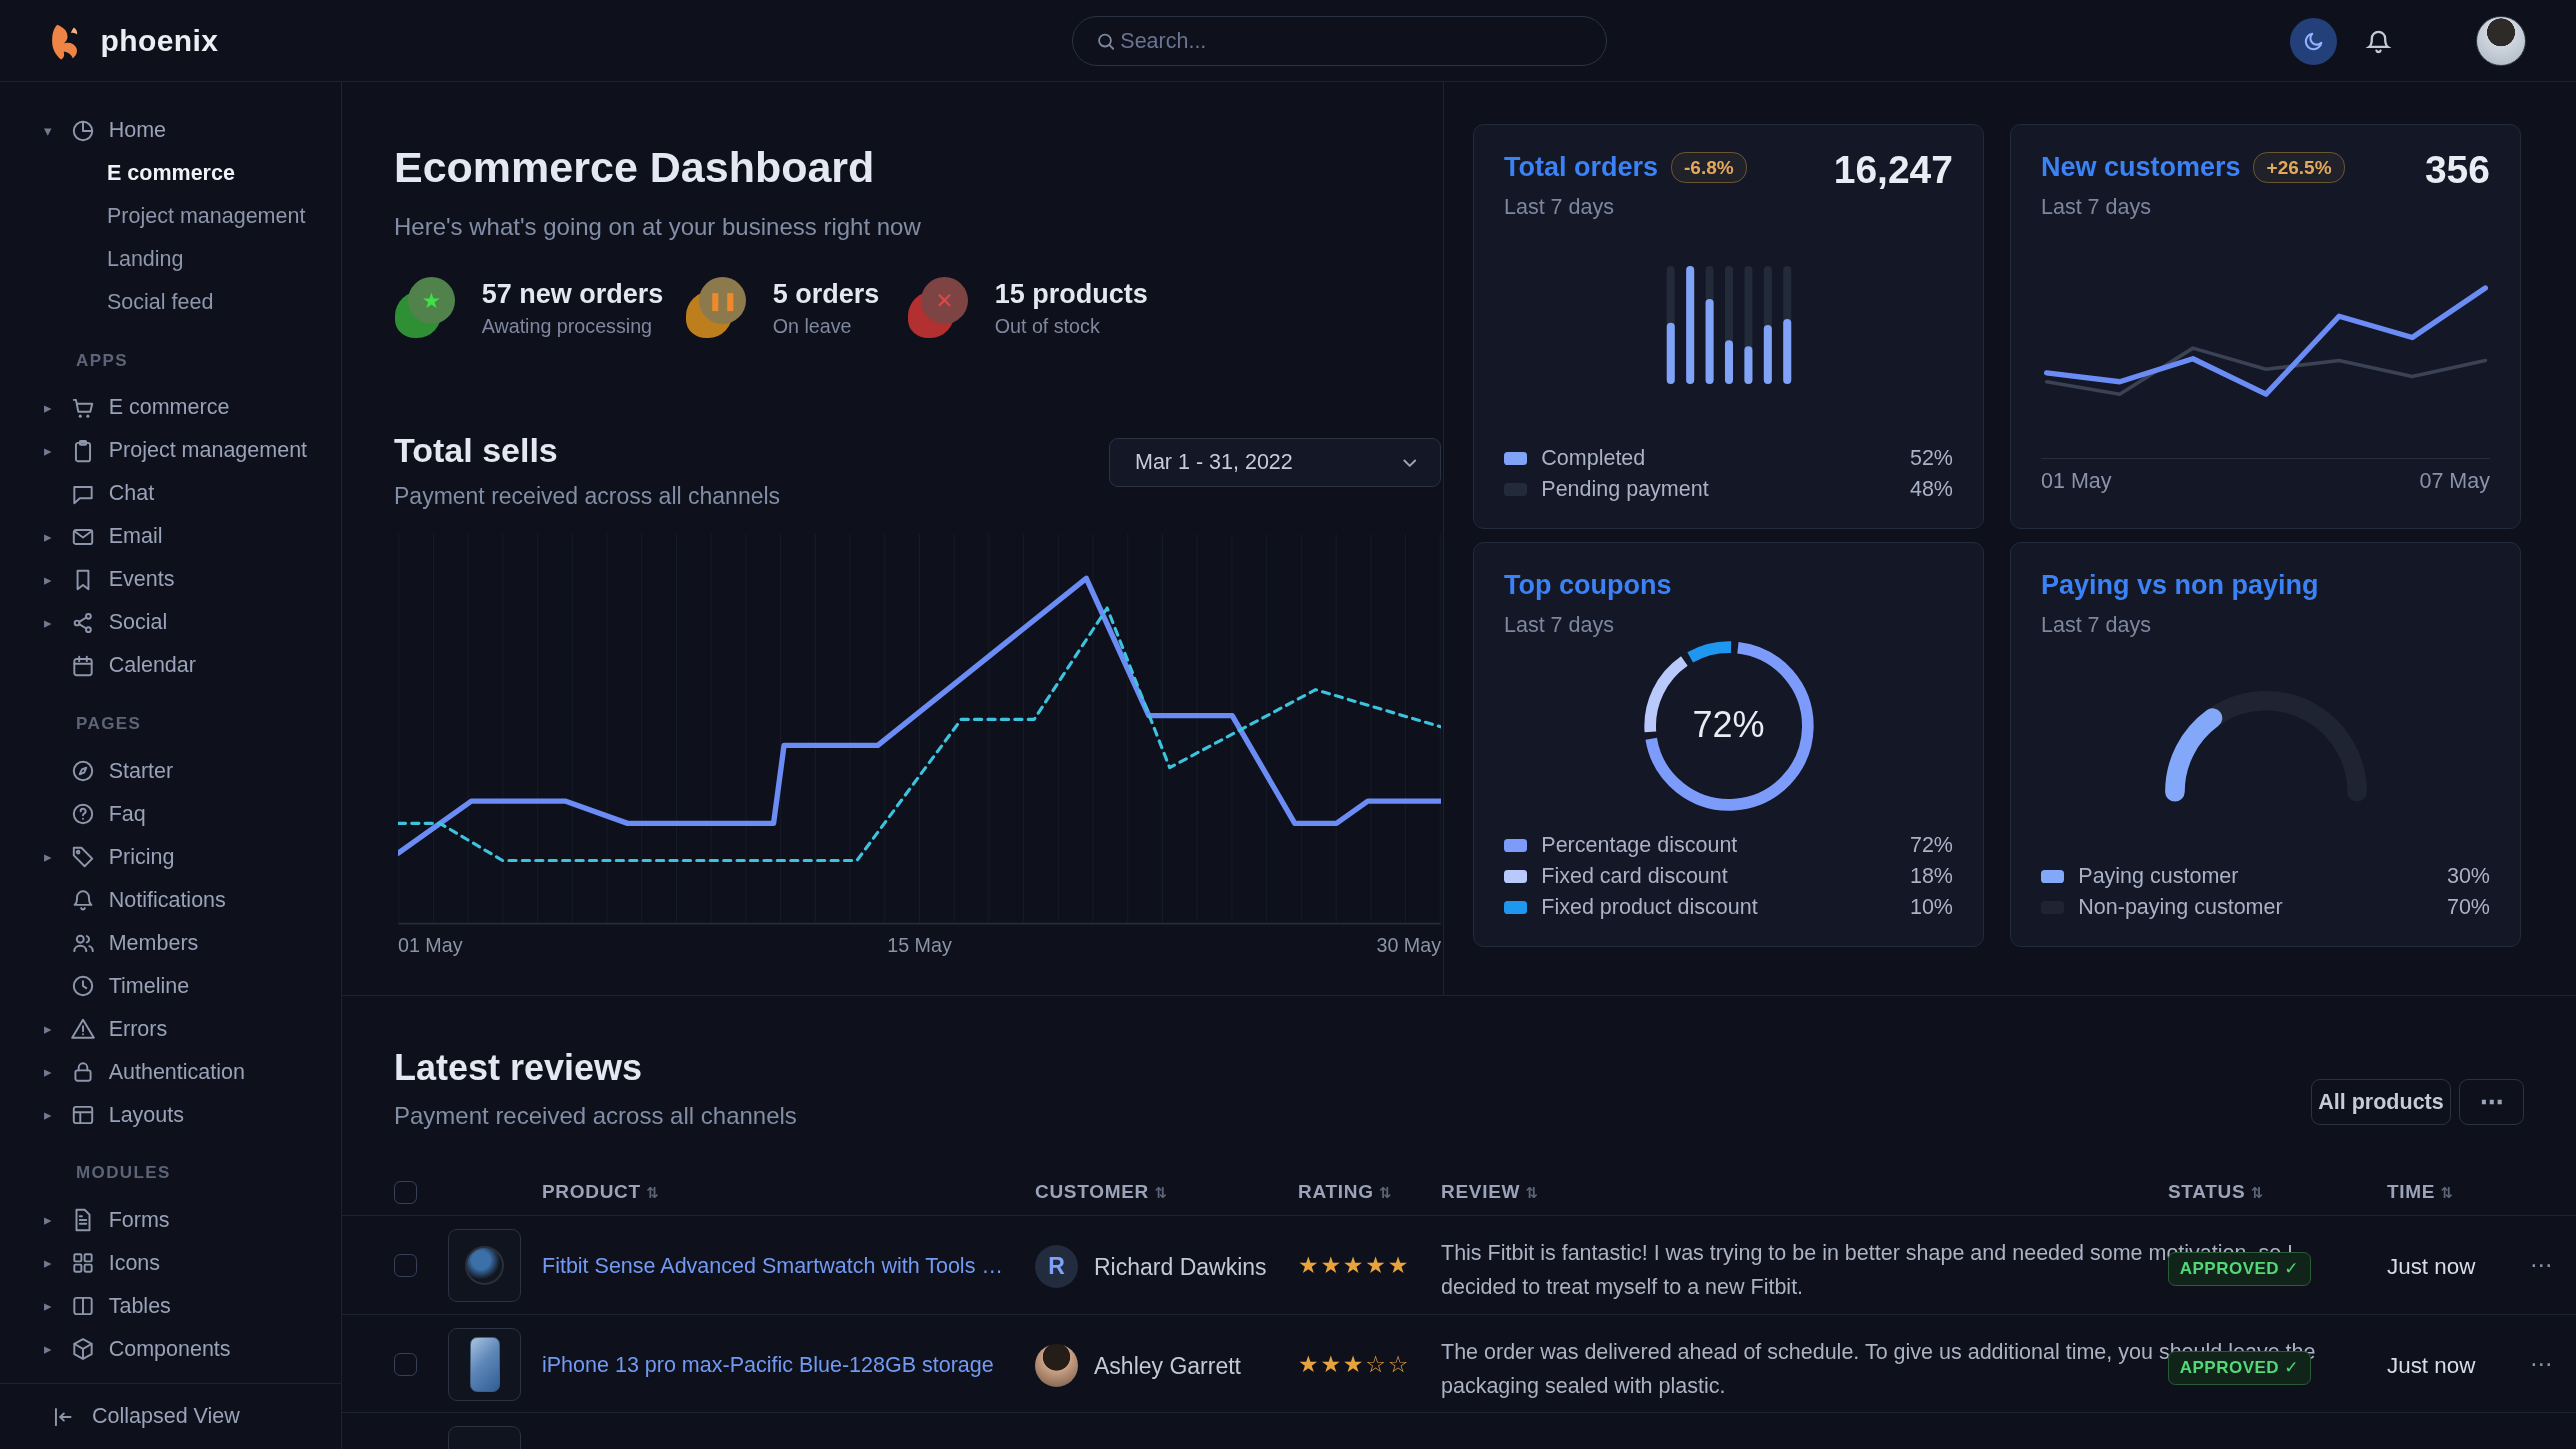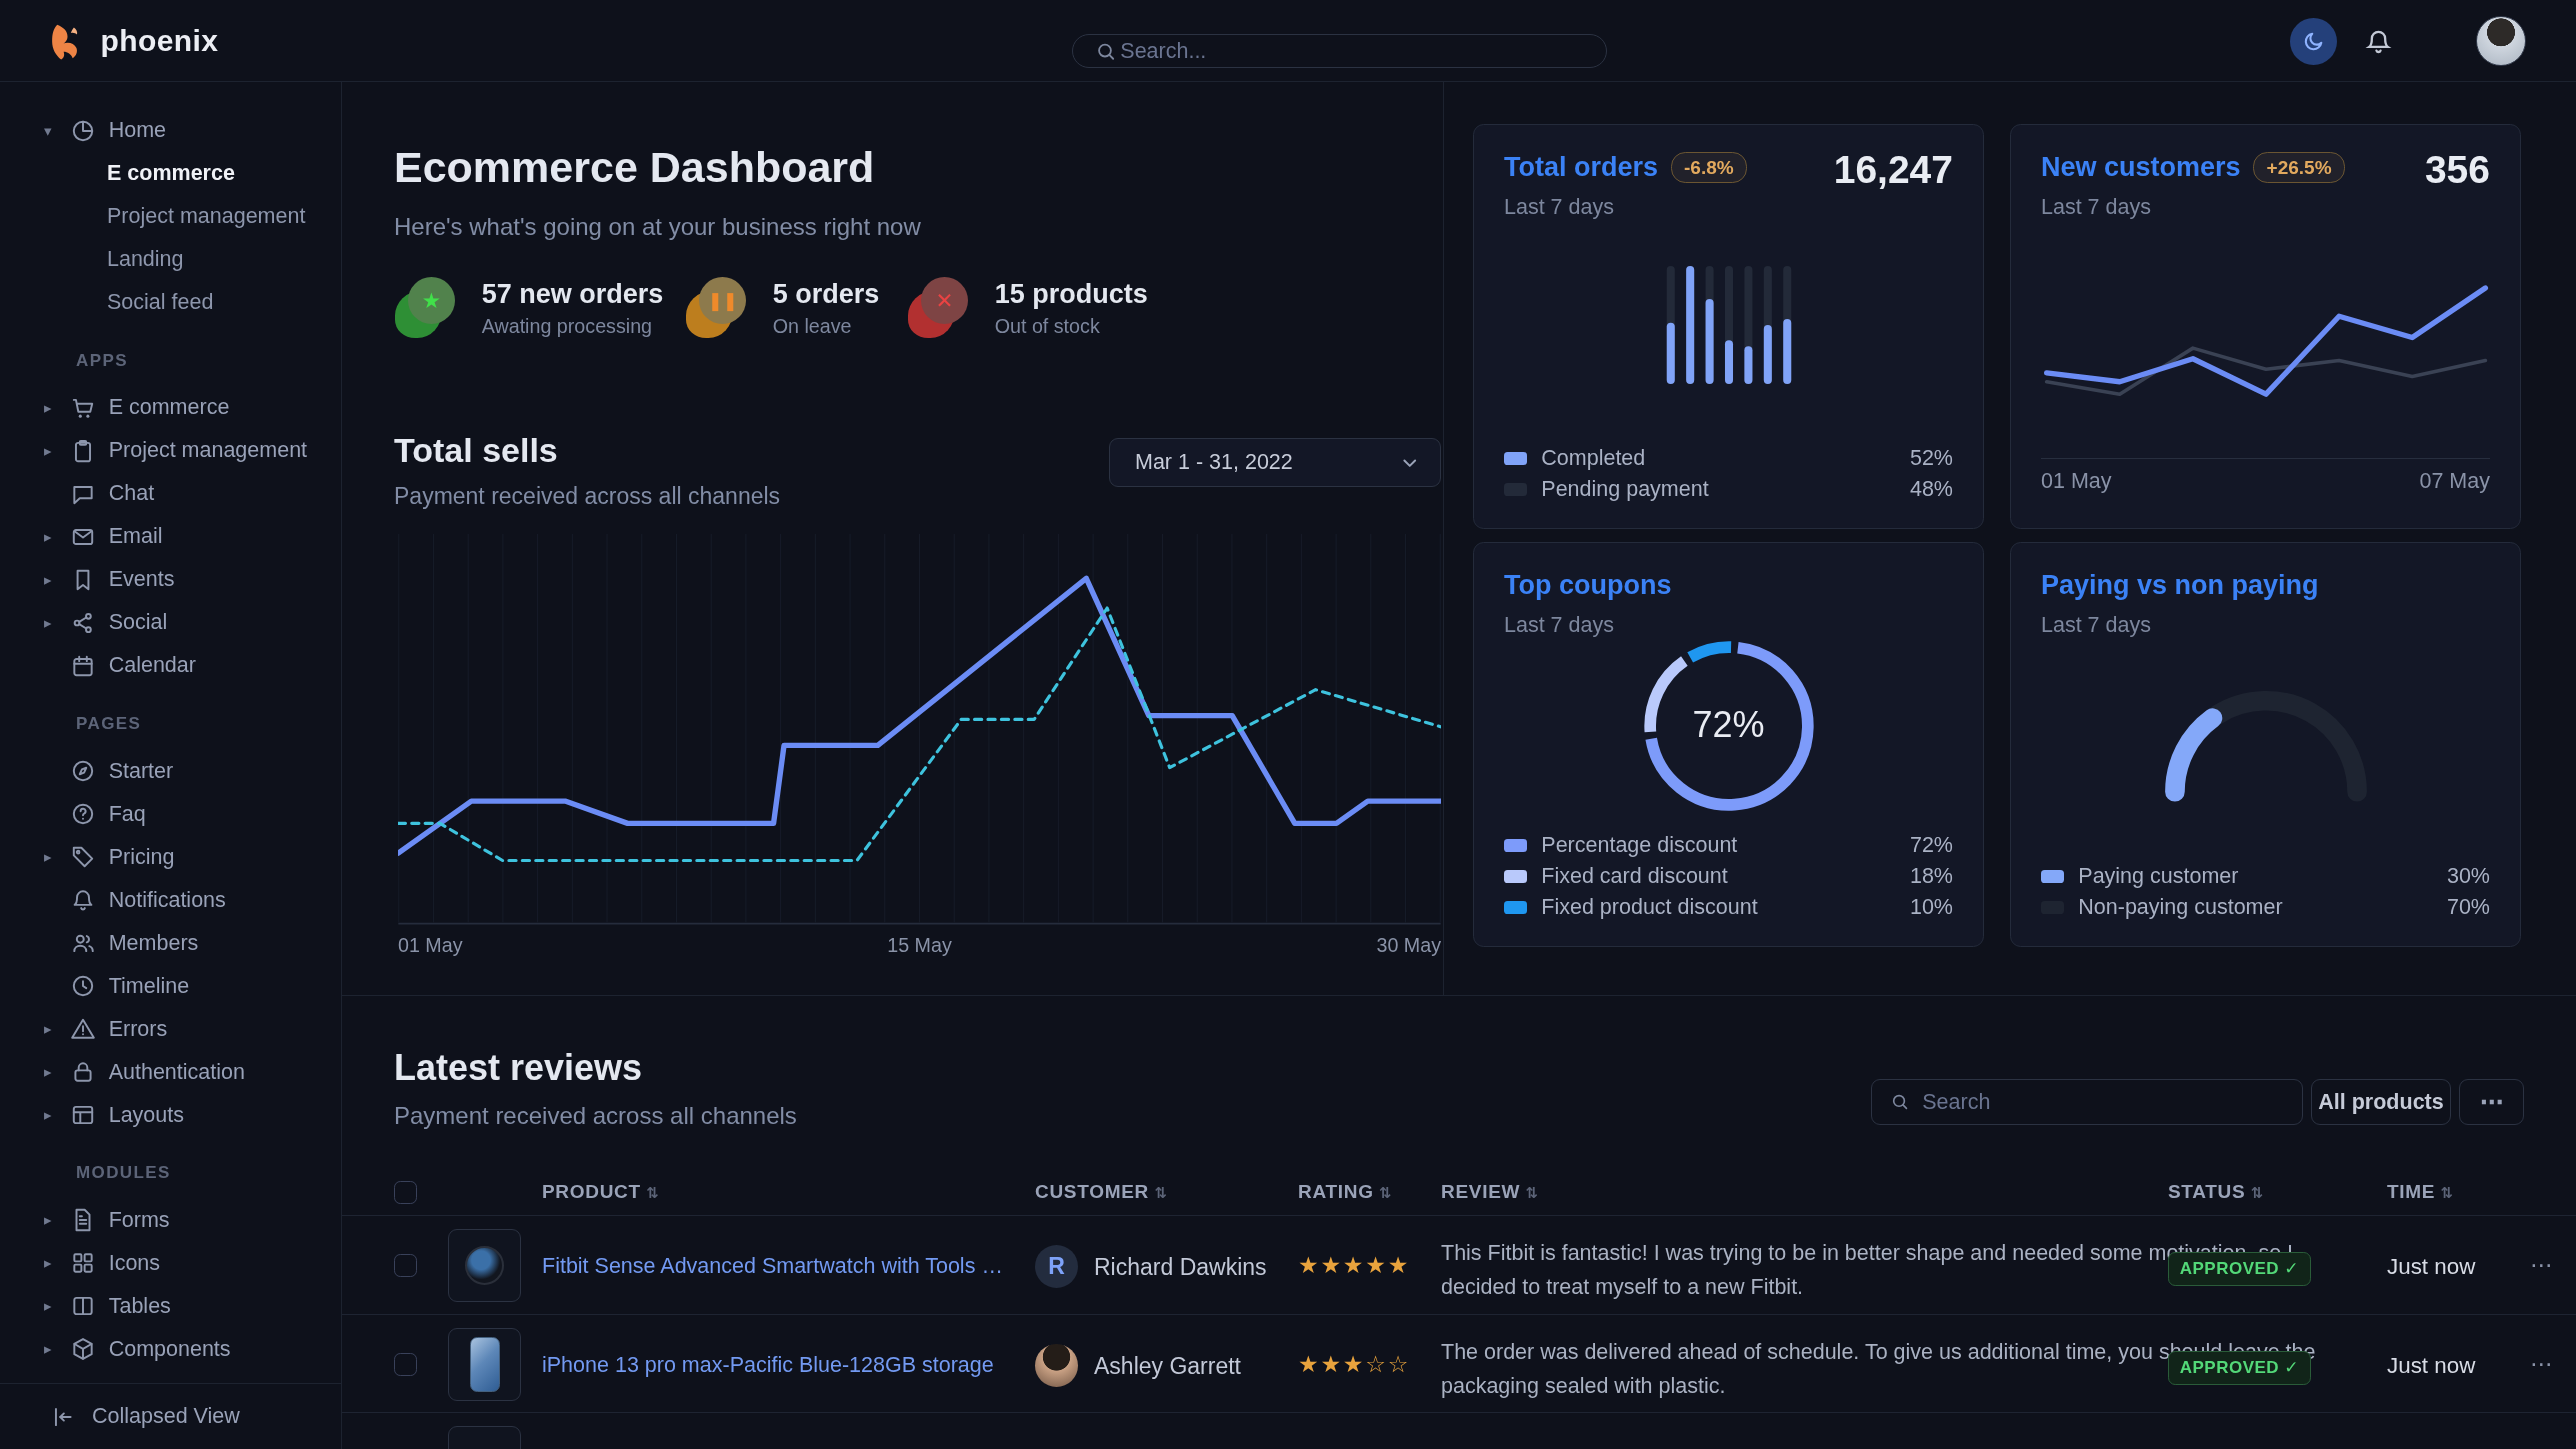--- a/index.html
+++ b/index.html
@@ -5,21 +5,21 @@
   * { margin:0; padding:0; box-sizing:border-box; }
   html,body { background:#0b0e16; }
   body { font-family:"Liberation Sans","DejaVu Sans",sans-serif; }
   #app { position:relative; width:2576px; height:1449px; background:#0e111b; overflow:hidden; color:#dfe3ec; }
 
   
   #header { position:absolute; left:0; top:0; width:100%; height:82px; border-bottom:0.9px solid #1d2330; background:#0e111b; z-index:5; }
   .logo-wrap { position:absolute; left:47px; top:0; height:82px; display:flex; align-items:center; gap:12.5px; }
   .logo-wrap svg { width:41px; height:41px; }
   .logo-text { font-size:30px; font-weight:700; color:#eceef4; letter-spacing:0.4px; }
-  .topsearch { position:absolute; left:1072px; top:16px; width:535px; height:34px; border:0.9px solid #2b3242; border-radius:25px; display:flex; align-items:center; padding:0 21.5px; gap:4px; background:transparent;margin-top:18px; }
+  .topsearch { position:absolute; left:1072px; top:16px; width:535px; height:50px; border:0.9px solid #2b3242; border-radius:25px; display:flex; align-items:center; padding:0 21.5px; gap:4px; background:transparent; }
   .topsearch svg { width:23px; height:23px; stroke:#7d879e; fill:none; stroke-width:2; stroke-linecap:round; }
   .topsearch input { background:transparent; border:none; outline:none; color:#c7ccd9; font-size:21.5px; width:100%; font-family:inherit; }
   .topsearch input::placeholder { color:#6a7490; }
   .hright { position:absolute; right:50px; top:0; height:82px; display:flex; align-items:center; gap:27px; }
   .moon-btn { width:47px; height:47px; border-radius:50%; background:#24407a; display:flex; align-items:center; justify-content:center; cursor:pointer; }
   .moon-btn svg { width:25px; height:25px; stroke:#8fb3ff; fill:none; stroke-width:2; stroke-linejoin:round; }
   .hicon-btn { display:flex; align-items:center; justify-content:center; cursor:pointer; }
   .hicon-btn svg { width:29px; height:29px; stroke:#c3c9d6; fill:none; stroke-width:1.9; stroke-linecap:round; }
   .grid9 svg { stroke:none; }
   .avatar-top { width:50px; height:50px; border-radius:50%; background:radial-gradient(circle at 50% 32%, #2d2a28 0 34%, #cfd6df 35%, #aab4c0 100%); border:0.9px solid #333b4c; }
@@ -574,27 +574,20 @@
         <div class="leg-row">
           <span class="sw" style="background:#1e2431"></span>
           <span class="leg-label">Non-paying customer</span>
           <span class="leg-val">70%</span>
         </div>
       </div>
     </div>
 
     <div class="rev-title">Latest reviews</div>
     <div class="rev-sub">Payment received across all channels</div>
-    <div class="rev-search">
-      <svg viewBox="0 0 24 24">
-          <circle cx="11" cy="11" r="6.5"></circle>
-          <path d="M15.8 15.8L20 20"></path>
-        </svg>
-      <input type="text" placeholder="Search" style="">
-    </div>
     <button class="btn" id="btn-allproducts">All products</button>
     <button class="btn" id="btn-more">⋯</button>
 
     <div class="thead">
       <div class="checkbox"></div>
       <div class="th" style="left:200px"><span>PRODUCT</span><span class="sort">⇅</span></div>
       <div class="th" style="left:693px"><span>CUSTOMER</span><span class="sort">⇅</span></div>
       <div class="th" style="left:956px"><span>RATING</span><span class="sort">⇅</span></div>
       <div class="th" style="left:1099px"><span>REVIEW</span><span class="sort">⇅</span></div>
       <div class="th" style="left:1826px"><span>STATUS</span><span class="sort">⇅</span></div>

